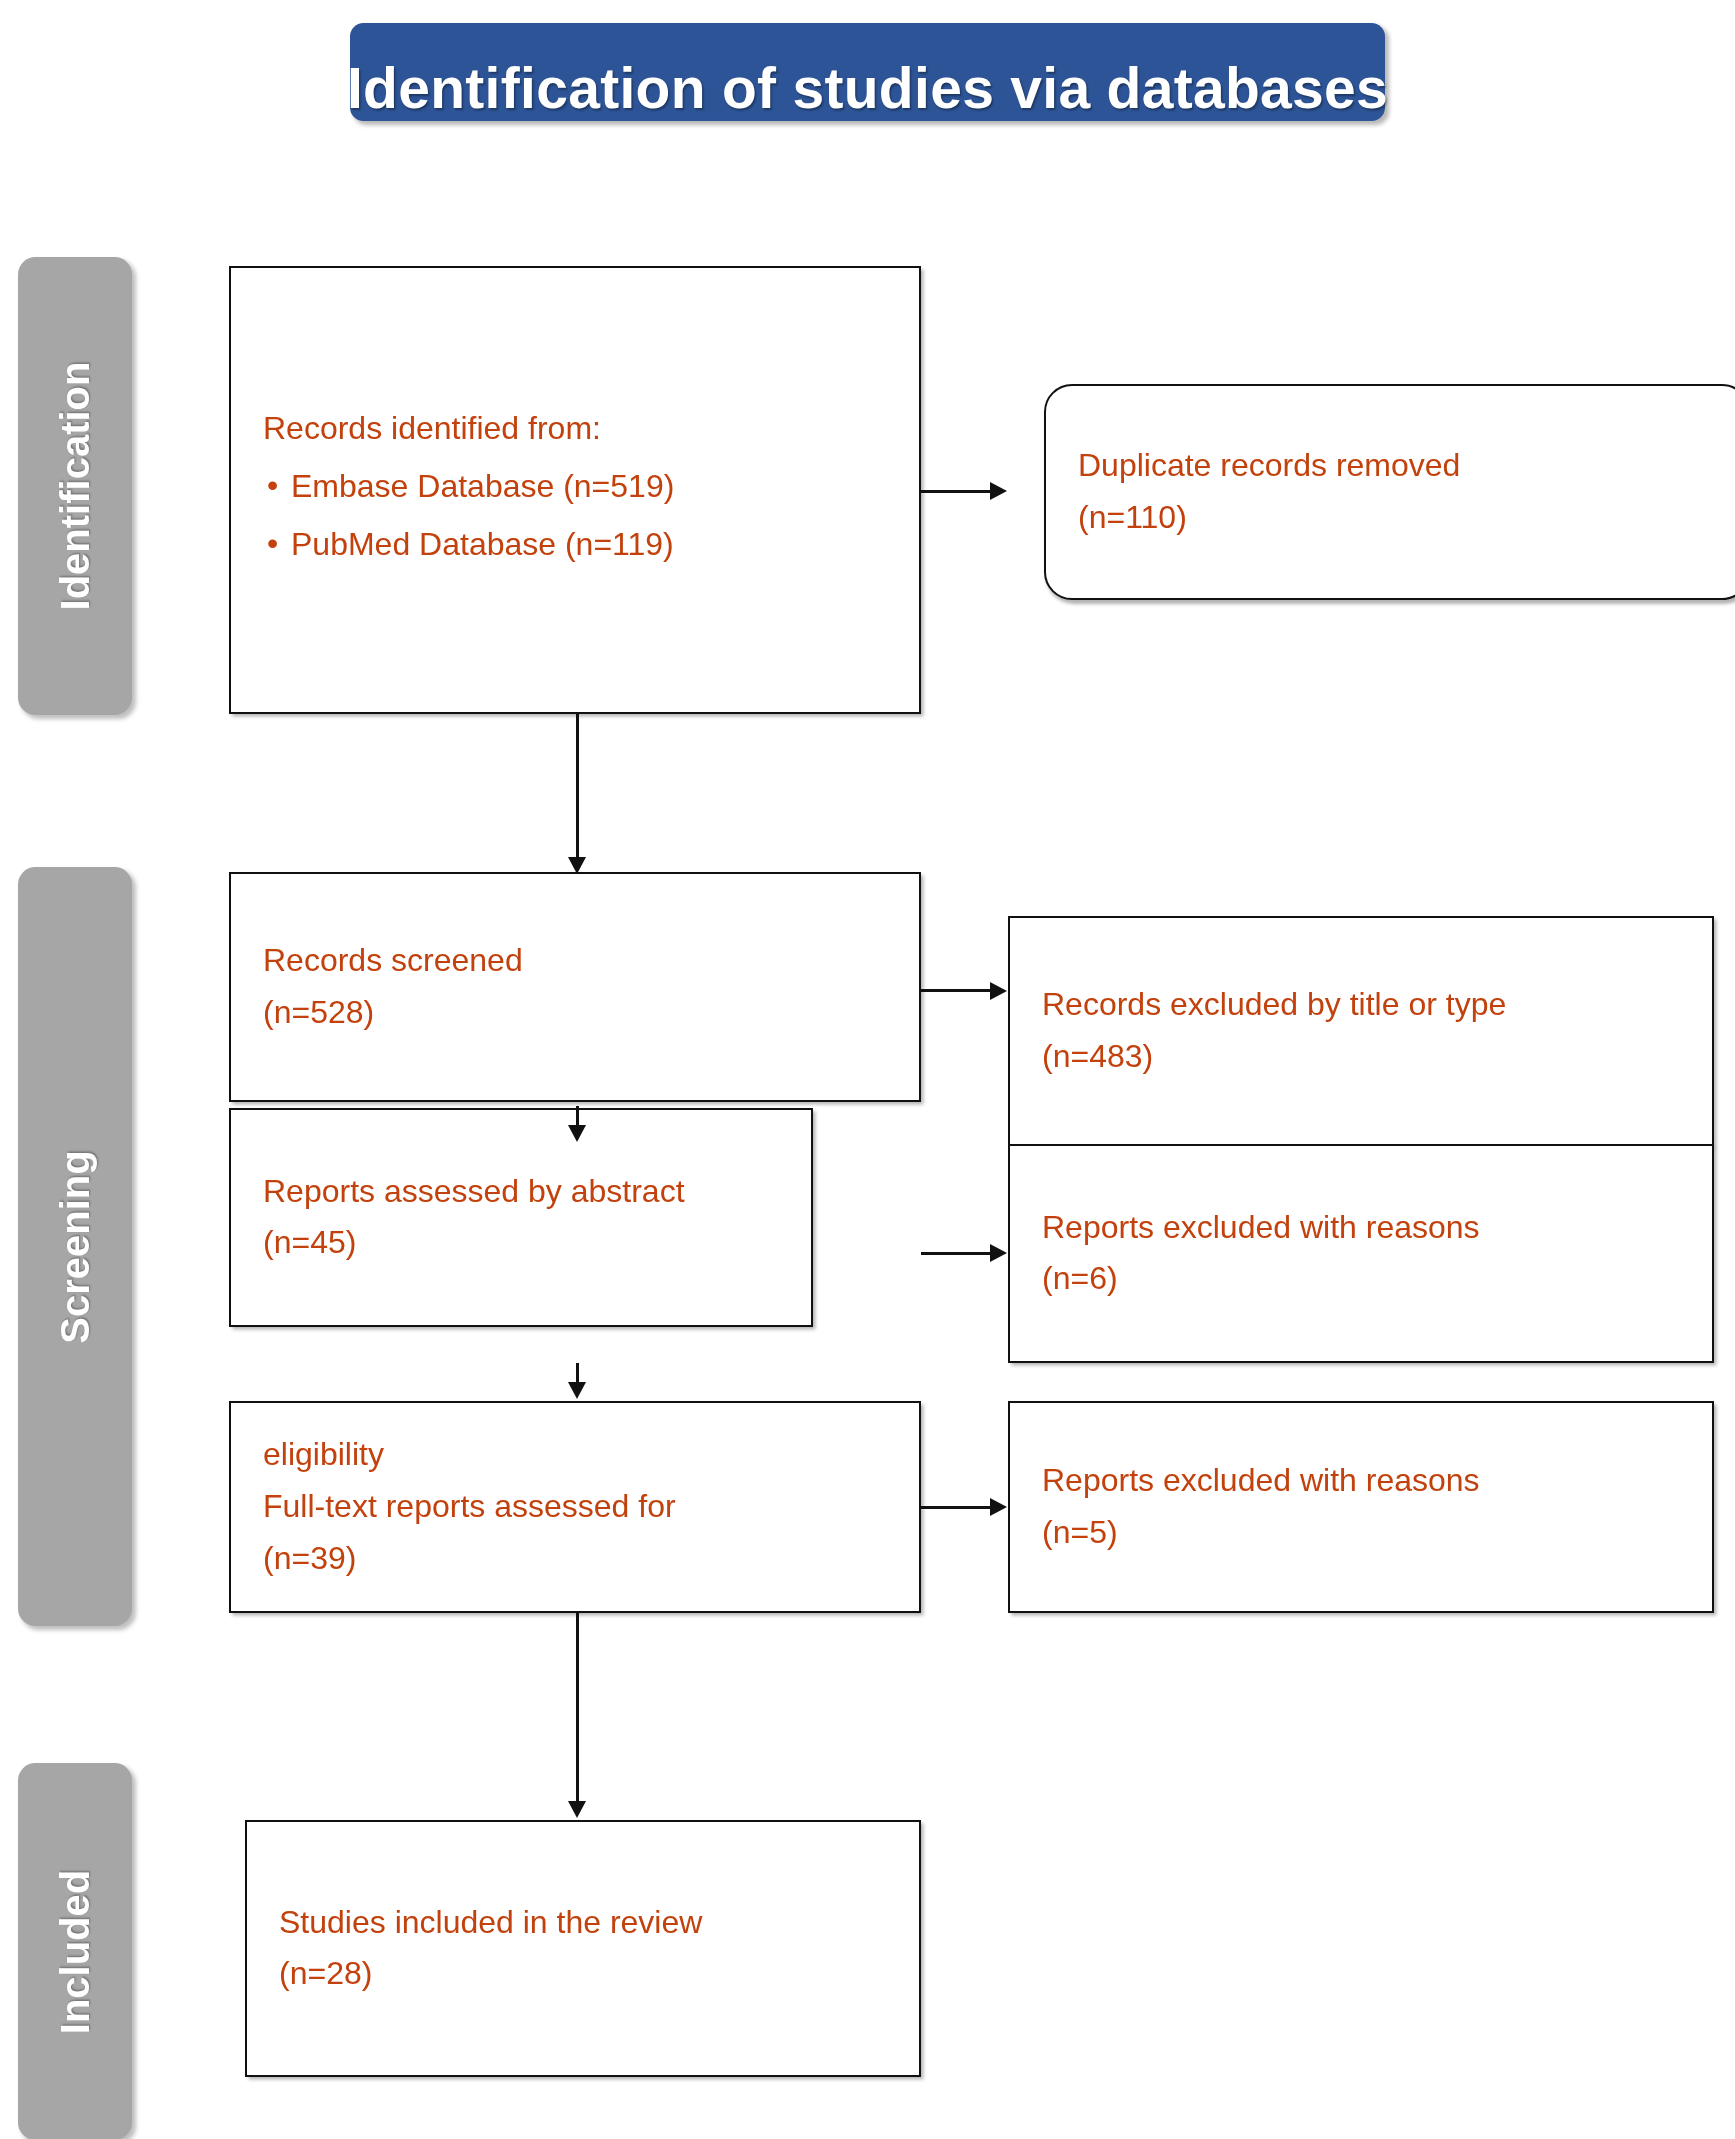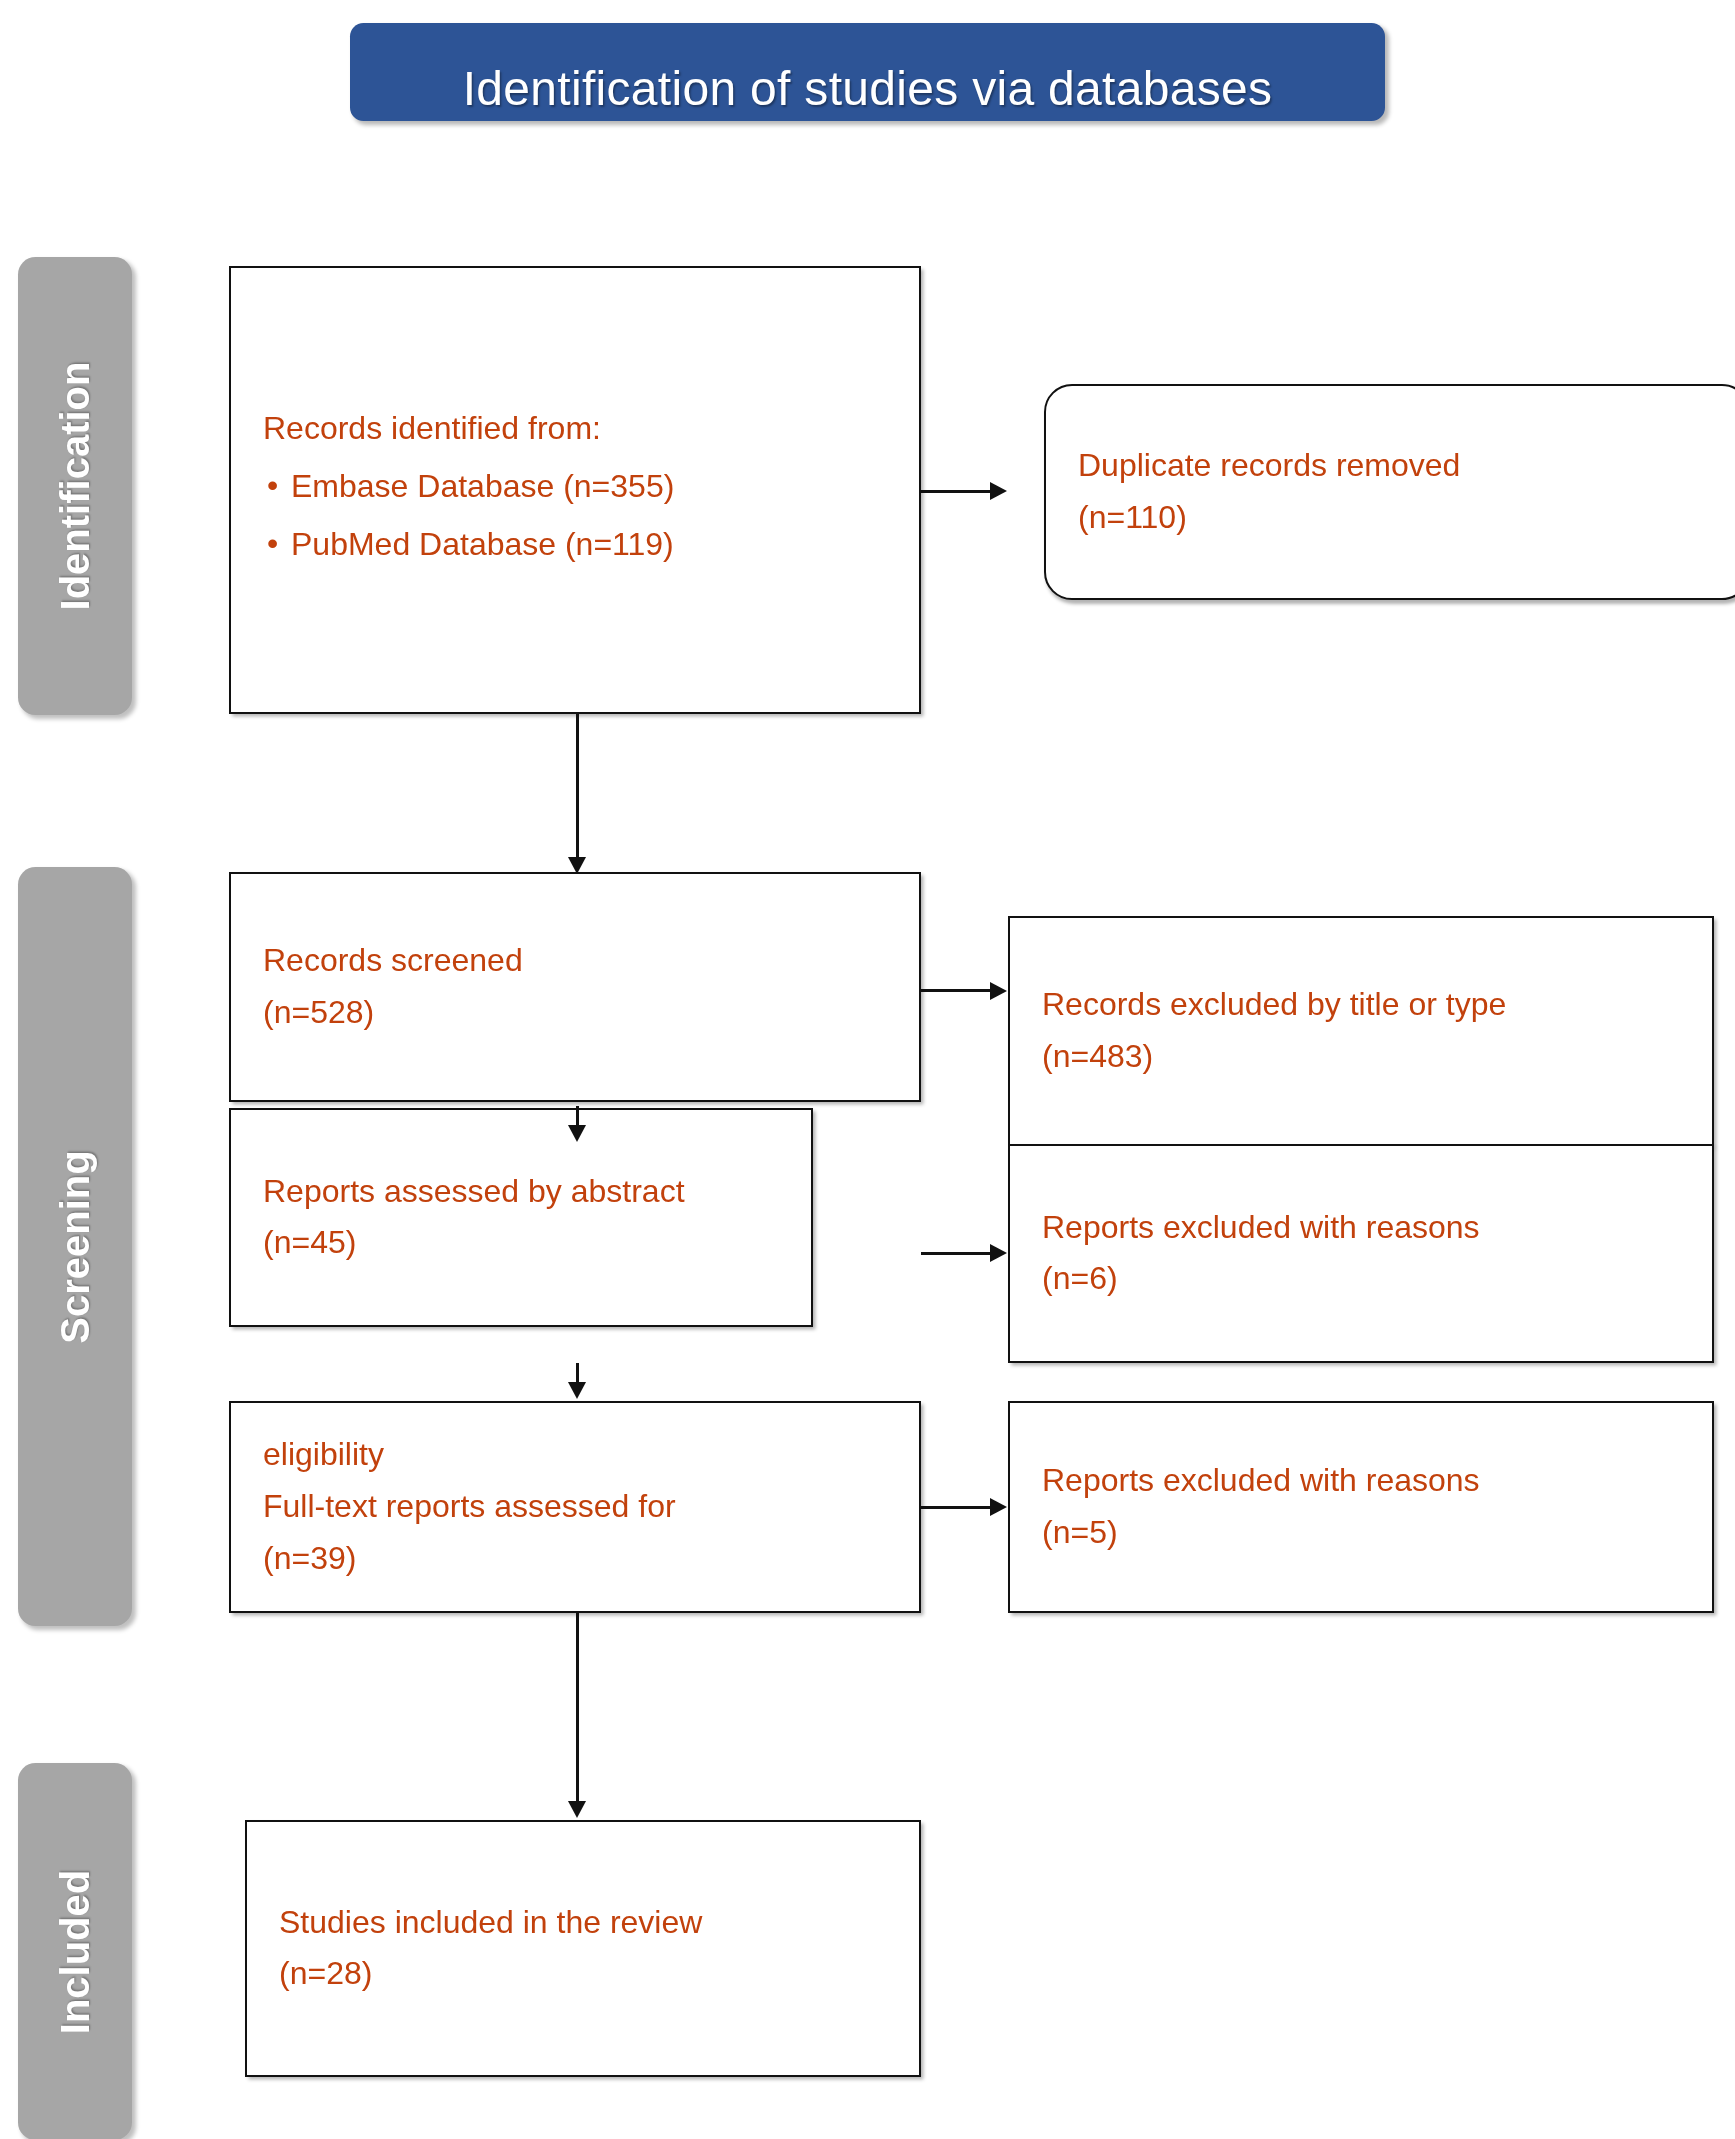--- a/index.html
+++ b/index.html
@@ -7,21 +7,21 @@
   #page{position:relative;width:1735px;height:2140px;background:#fff;overflow:hidden;}
 
   
   .title-banner{
     position:absolute;left:350px;top:23px;width:1035px;height:98px;
     background:#2D5496;border-radius:13.4px;
     display:flex;align-items:center;justify-content:center;
     box-shadow:3.1px 3.6px 4.6px rgba(0,0,0,.28);
   }
   .title-banner .txt{
-    color:#ffffff;font-weight:normal;font-size:48px;letter-spacing:0.3px;
+    color:#ffffff;font-weight:bold;font-size:57px;letter-spacing:0.3px;
     text-shadow:1.5px 1.5px 2.1px rgba(0,0,0,.35);white-space:nowrap;margin-top:32px;
   }
 
   
   .stage{
     position:absolute;left:18px;width:114px;
     background:#A6A6A6;border-radius:17.5px;
     box-shadow:3.1px 3.6px 4.6px rgba(0,0,0,.25);
     overflow:hidden;
   }
@@ -110,21 +110,21 @@
   <div class="stage" id="stage-included">
     <span class="vtxt">Included</span>
   </div>
 
   <div class="box" id="box-identified">
     <div class="body">
       <span class="line">Records identified from:</span>
       <ul>
         <li>
           <span class="bullet">•</span>
-          <span>Embase Database (n=355)</span>
+          <span>Embase Database (n=519)</span>
         </li>
         <li>
           <span class="bullet">•</span>
           <span>PubMed Database (n=119)</span>
         </li>
       </ul>
     </div>
   </div>
 
   <div class="box" id="box-duplicates">

